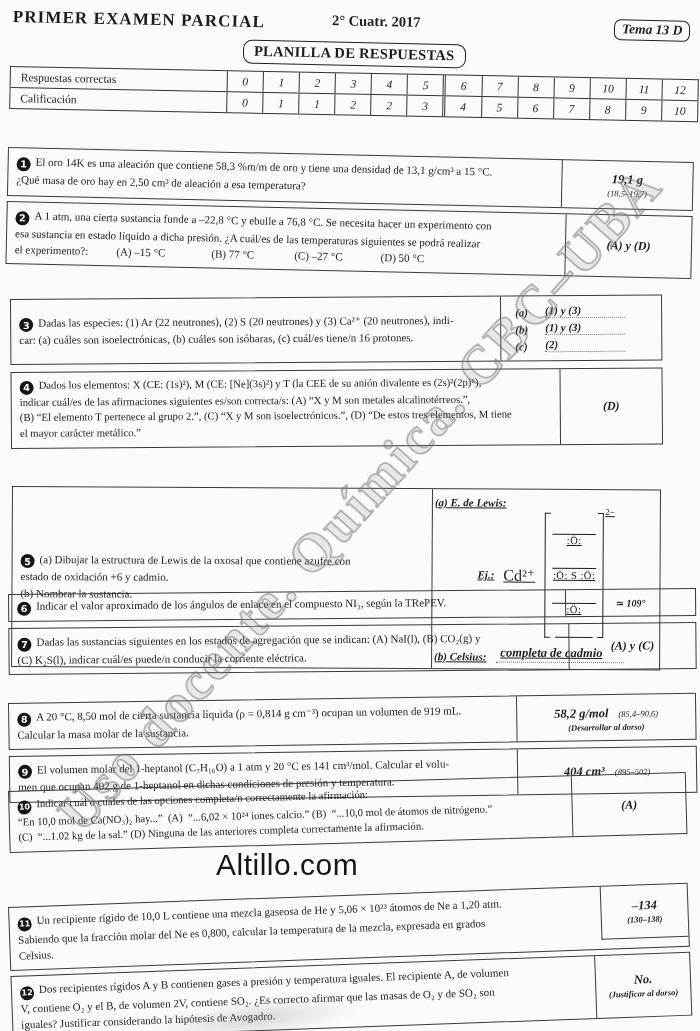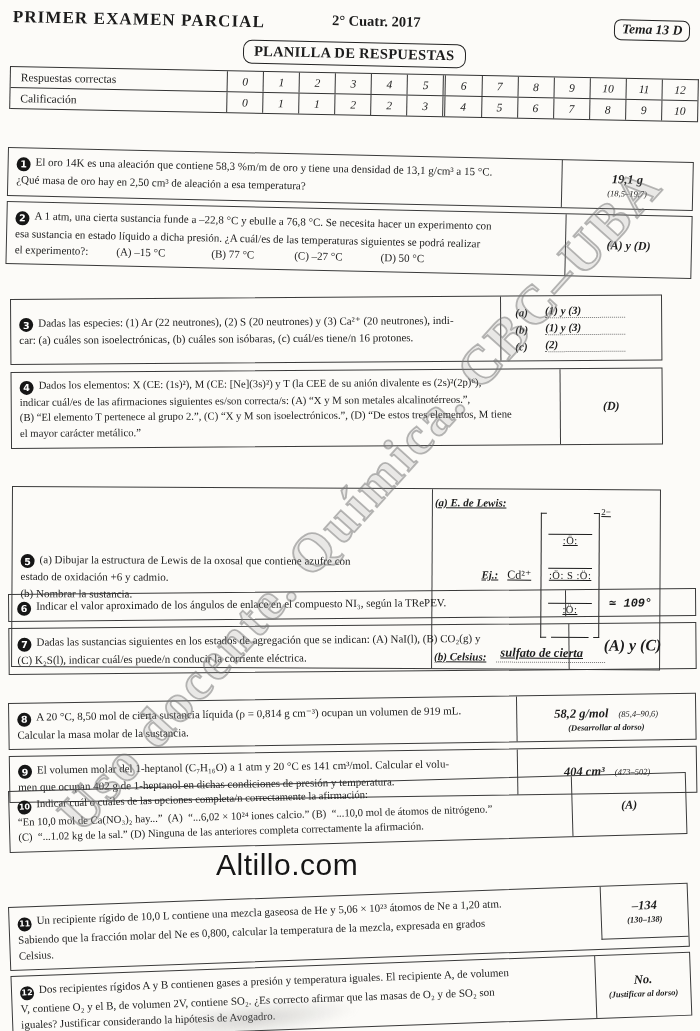--- a/index.html
+++ b/index.html
@@ -48,21 +48,21 @@
   .ans3{justify-content:center;align-items:flex-start;padding-left:14px;}
   .arow{display:flex;align-items:flex-end;margin:1.5px 0;}
   .albl{font-weight:700;font-style:italic;font-size:11px;width:30px;text-align:left;}
   .aval{font-weight:700;font-style:italic;font-size:11px;min-width:80px;text-align:left;
     border-bottom:1px dotted #777;padding-bottom:1px;}
   
   .q5 .qtext{display:flex;align-items:center;}
   .panel5{flex:0 0 223px;border-left:1.3px solid #3a3a3a;padding:7px 2px 6px;position:relative;text-decoration:underline;}
   .lewlabel{font-weight:700;font-style:italic;font-size:11px;}
   .lewis-row{display:flex;align-items:center;justify-content:center;gap:9px;margin:3px 0 2px;}
-  .cation{font-size:12px;}
+  .cation{font-size:16px;}
   .lewisbox{display:flex;align-items:center;}
   .lbr{width:5px;align-self:stretch;border:1.4px solid #222;border-right:none;margin:1px 2px 1px 0;}
   .rbr{width:5px;align-self:stretch;border:1.4px solid #222;border-left:none;margin:1px 0 1px 2px;}
   .lgrid{text-align:center;font-size:10.5px;line-height:11.5px;letter-spacing:.5px;white-space:pre;}
   .charge{font-size:9px;align-self:flex-start;transform:translateY(-5px);margin-left:1px;}
   .nombre-row{display:flex;align-items:flex-end;gap:10px;margin-top:7px;}
   .nombre{font-weight:700;font-style:italic;font-size:12.5px;border-bottom:1px dotted #777;
     padding:0 22px 1px 4px;}
   
   .q11{position:relative;}
@@ -193,56 +193,56 @@
               <span style="display:block;">:Ö:</span>
               <span style="display:block;">:Ö: S :Ö:</span>
               <span style="display:block;">:Ö:</span>
             </span>
             <span class="rbr"></span>
             <span class="charge">2−</span>
           </span>
         </div>
         <div class="nombre-row">
           <span class="lewlabel">(b) Celsius:</span>
-          <span class="nombre">sulfato de cierta</span>
+          <span class="nombre">completa de cadmio</span>
         </div>
       </div>
     </div>
   </div>
 
   <div class="blk" style="left:8px;top:594px;width:688px;transform:rotate(-0.5deg);">
     <div class="qbox" style="min-height:26px;">
       <div class="qtext" style="padding-top:3px;padding-bottom:3px;"><span class="badge">6</span><span>Indicar el valor aproximado de los ángulos de enlace en el compuesto NI₃, según la TRePEV.</span></div>
       <div class="ans" style="flex:0 0 121px;">
-        <div class="a-main" style="font-size:12px;font-family:Liberation Mono, monospace;">≃ 109°</div>
+        <div class="a-main" style="font-size:10px;">≃ 109°</div>
       </div>
     </div>
     <div class="qbox" style="margin-top:6px;min-height:42px;">
       <div class="qtext"><span class="badge">7</span><span>Dadas las sustancias siguientes en los estados de agregación que se indican: (A) NaI(l), (B) CO₂(g) y
 (C) K₂S(l), indicar cuál/es puede/n conducir la corriente eléctrica.</span></div>
       <div class="ans" style="flex:0 0 118px;">
-        <div class="a-main" style="font-size:16px;">(A) y (C)</div>
+        <div class="a-main" style="font-size:12px;">(A) y (C)</div>
       </div>
     </div>
   </div>
 
   <div class="blk" style="left:8px;top:703px;width:688px;transform:rotate(-0.85deg);">
     <div class="qbox" style="min-height:44px;">
       <div class="qtext"><span class="badge">8</span><span>A 20 °C, 8,50 mol de cierta sustancia líquida (ρ = 0,814 g cm⁻³) ocupan un volumen de 919 mL.
 Calcular la masa molar de la sustancia.</span></div>
       <div class="ans" style="flex:0 0 170px;">
         <div><span class="a-main">58,2 g/mol</span><span class="a-range">(85,4–90,6)</span></div>
         <div class="a-note">(Desarrollar al dorso)</div>
       </div>
     </div>
     <div class="qbox" style="margin-top:6px;min-height:40px;">
       <div class="qtext"><span class="badge">9</span><span>El volumen molar del 1-heptanol (C₇H₁₆O) a 1 atm y 20 °C es 141 cm³/mol. Calcular el volu-
 men que ocupan 402 g de 1-heptanol en dichas condiciones de presión y temperatura.</span></div>
       <div class="ans" style="flex:0 0 170px;">
-        <div><span class="a-main">404 cm³</span><span class="a-range">(473–502)</span></div>
+        <div><span class="a-main">404 cm³</span><span class="a-range">(895–502)</span></div>
       </div>
     </div>
   </div>
 
   <div class="blk" style="left:8px;top:791px;width:678px;transform:rotate(-1.6deg);">
     <div class="qbox fs107" style="min-height:56px;">
       <div class="qtext"><span class="badge two">10</span><span>Indicar cuál o cuáles de las opciones completa/n correctamente la afirmación:
 “En 10,0 mol de Ca(NO₃)₂ hay...”  (A)  “...6,02 × 10²⁴ iones calcio.” (B)  “...10,0 mol de átomos de nitrógeno.”
 (C)  “...1.02 kg de la sal.” (D) Ninguna de las anteriores completa correctamente la afirmación.</span></div>
       <div class="ans" style="flex:0 0 105px;">

